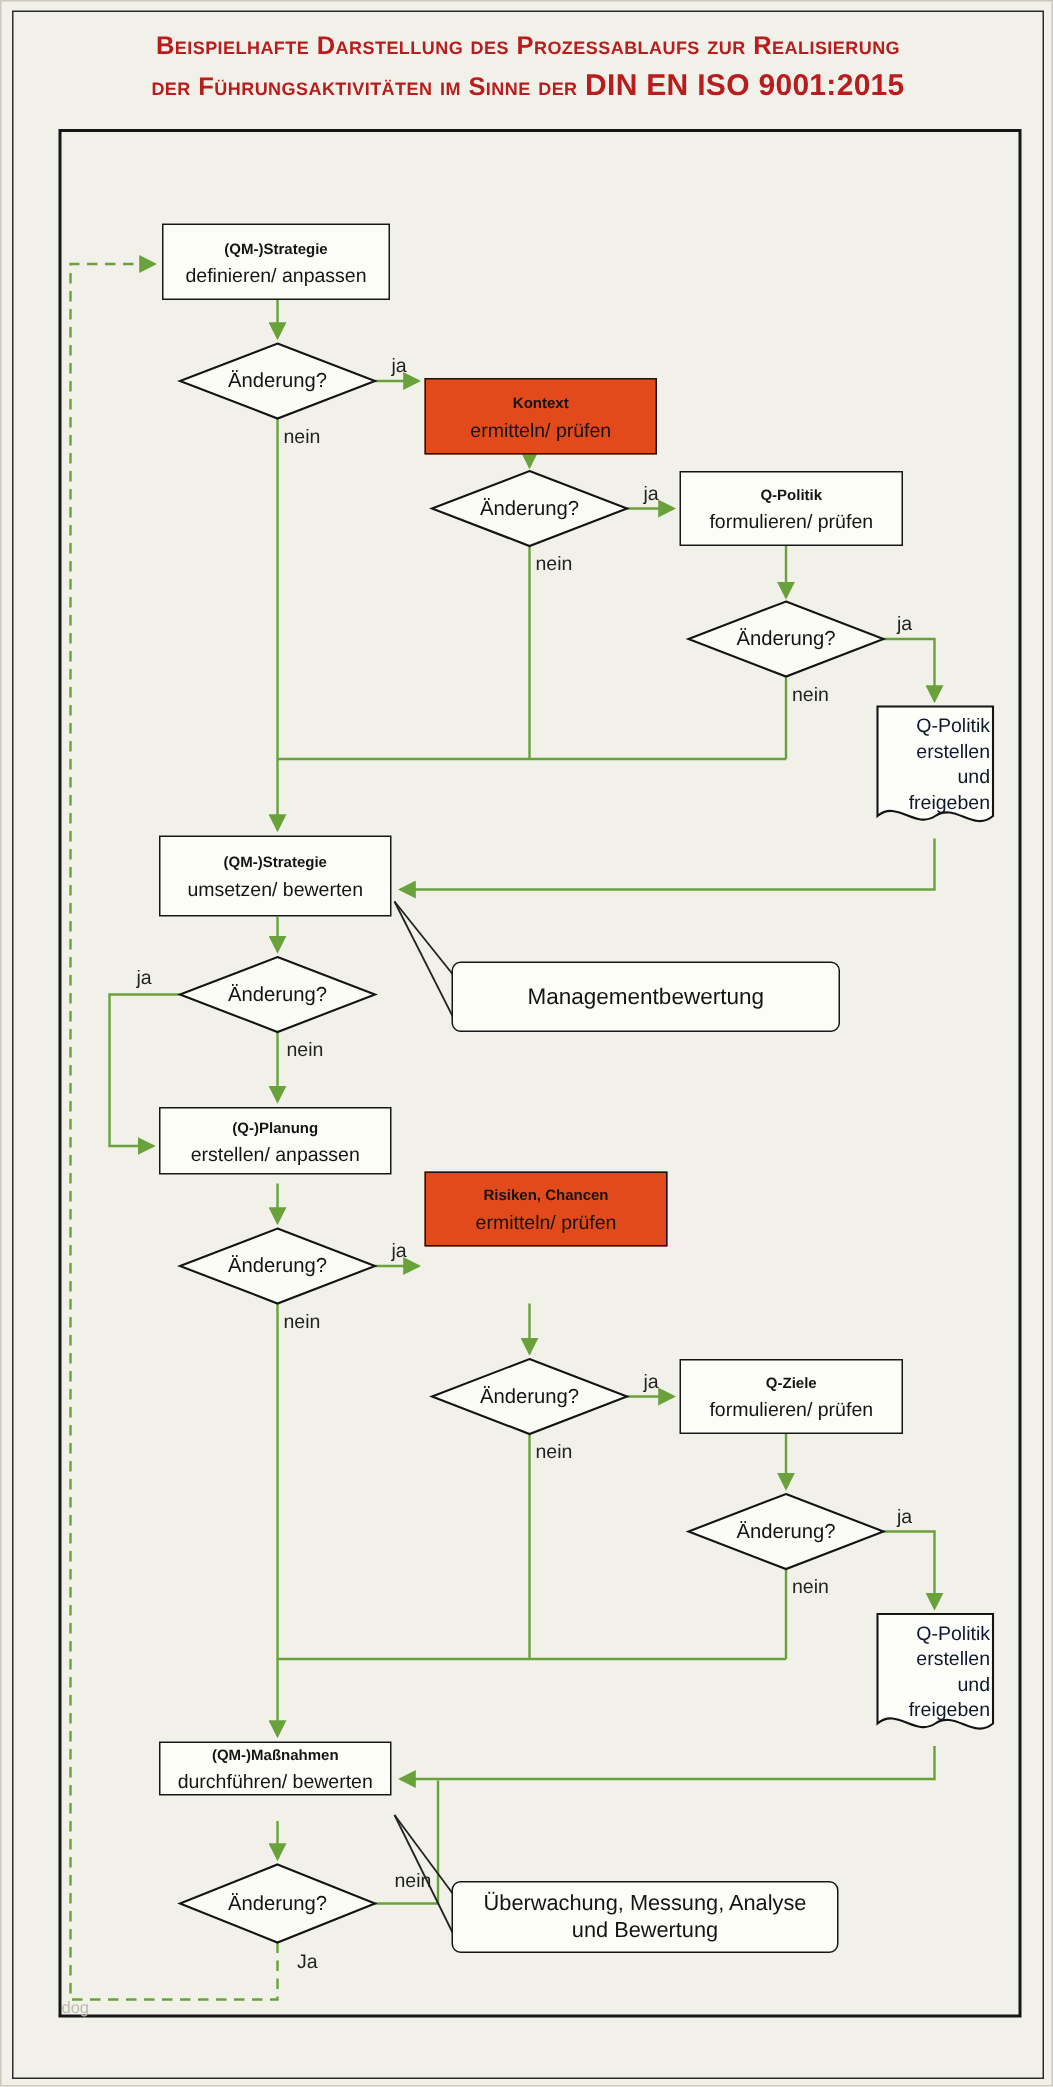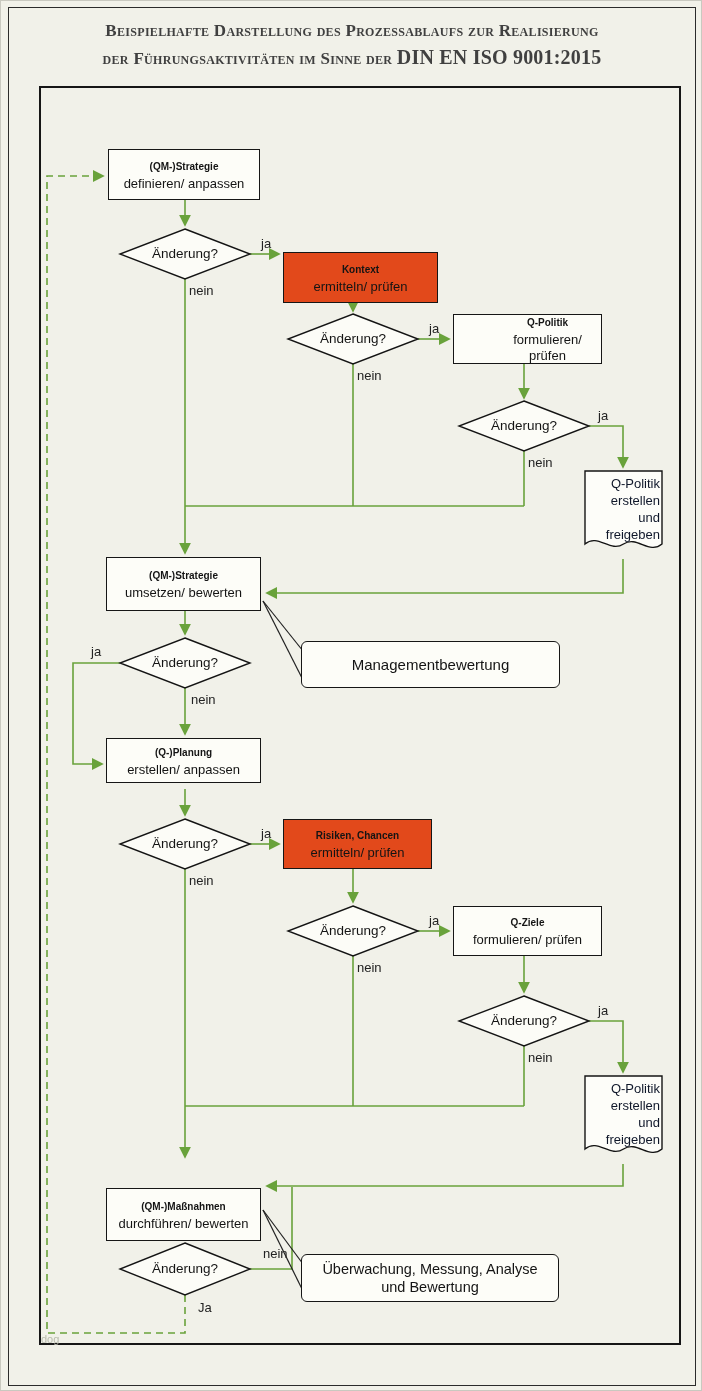--- a/index.html
+++ b/index.html
@@ -5,22 +5,22 @@
   html,body{margin:0;padding:0;background:#e7e7df;}
   #page{
     position:relative;width:702px;height:1391px;margin:0 auto;
     background:#f1f1e9;font-family:"Liberation Sans","DejaVu Sans",sans-serif;
     overflow:hidden;border:1px solid #c9c9c0;box-sizing:border-box;
   }
   #outer-frame{position:absolute;left:7px;top:6px;width:686px;height:1377px;border:1px solid #2b2b2b;pointer-events:none;}
   #chart-frame{position:absolute;left:38px;top:85px;width:642px;height:1259px;border:2px solid #161616;box-sizing:border-box;background:transparent;}
   #title{
     position:absolute;left:40px;top:17px;width:622px;text-align:center;
-    color:#404040;font-weight:bold;font-variant:small-caps;
-    font-size:17px;line-height:26px;letter-spacing:.3px;font-family:Liberation Serif, serif;
+    color:#b91c1c;font-weight:bold;font-variant:small-caps;
+    font-size:17px;line-height:26px;letter-spacing:.3px;
   }
   #title .iso{font-size:20px;letter-spacing:.2px;}
   svg.layer{position:absolute;left:0;top:0;z-index:1;}
   .node{
     position:absolute;z-index:2;background:#fdfdf8;border:1.6px solid #161616;
     display:flex;flex-direction:column;align-items:center;justify-content:center;
     box-sizing:border-box;text-align:center;color:#141414;
   }
   .node .t{font-weight:bold;font-size:10px;line-height:18px;}
   .node .s{font-size:13px;line-height:16px;}
@@ -121,52 +121,52 @@
   <div class="node" style="left:107px;top:148px;width:152px;height:51px;">
     <div class="t">(QM-)Strategie</div>
     <div class="s">definieren/ anpassen</div>
   </div>
 
   <div class="node orange" style="left:282px;top:227px;width:155px;height:51px;margin-top:24px;">
     <div class="t">Kontext</div>
     <div class="s">ermitteln/ prüfen</div>
   </div>
 
-  <div class="node" style="left:452px;top:313px;width:149px;height:50px;padding-left:40px;">
+  <div class="node" style="left:452px;top:313px;width:149px;height:50px;">
     <div class="t">Q-Politik</div>
     <div class="s">formulieren/ prüfen</div>
   </div>
 
   <div class="doc-text" style="left:586px;top:474px;width:73px;">Q-Politik erstellen und freigeben</div>
 
   <div class="node" style="left:105px;top:556px;width:155px;height:54px;">
     <div class="t">(QM-)Strategie</div>
     <div class="s">umsetzen/ bewerten</div>
   </div>
 
   <div class="callout" style="left:300px;top:640px;width:259px;height:47px;font-size:15px;">Managementbewertung</div>
 
   <div class="node" style="left:105px;top:737px;width:155px;height:45px;">
     <div class="t">(Q-)Planung</div>
     <div class="s">erstellen/ anpassen</div>
   </div>
 
-  <div class="node orange" style="left:282px;top:818px;width:149px;height:50px;">
+  <div class="node orange" style="left:282px;top:780px;width:162px;height:50px;">
     <div class="t">Risiken, Chancen</div>
     <div class="s">ermitteln/ prüfen</div>
   </div>
 
   <div class="node" style="left:452px;top:905px;width:149px;height:50px;">
     <div class="t">Q-Ziele</div>
     <div class="s">formulieren/ prüfen</div>
   </div>
 
   <div class="doc-text" style="left:586px;top:1079px;width:73px;">Q-Politik erstellen und freigeben</div>
 
-  <div class="node" style="left:105px;top:1160px;width:155px;height:53px;margin-top:27px;">
+  <div class="node" style="left:105px;top:1160px;width:155px;height:36px;">
     <div class="t">(QM-)Maßnahmen</div>
     <div class="s">durchführen/ bewerten</div>
   </div>
 
   <div class="callout" style="left:300px;top:1253px;width:258px;height:48px;">Überwachung, Messung, Analyse und Bewertung</div>
 
   <div class="diamond-label" style="left:124px;top:244px;">Änderung?</div>
   <div class="diamond-label" style="left:292px;top:329px;">Änderung?</div>
   <div class="diamond-label" style="left:463px;top:416px;">Änderung?</div>
   <div class="diamond-label" style="left:124px;top:653px;">Änderung?</div>

